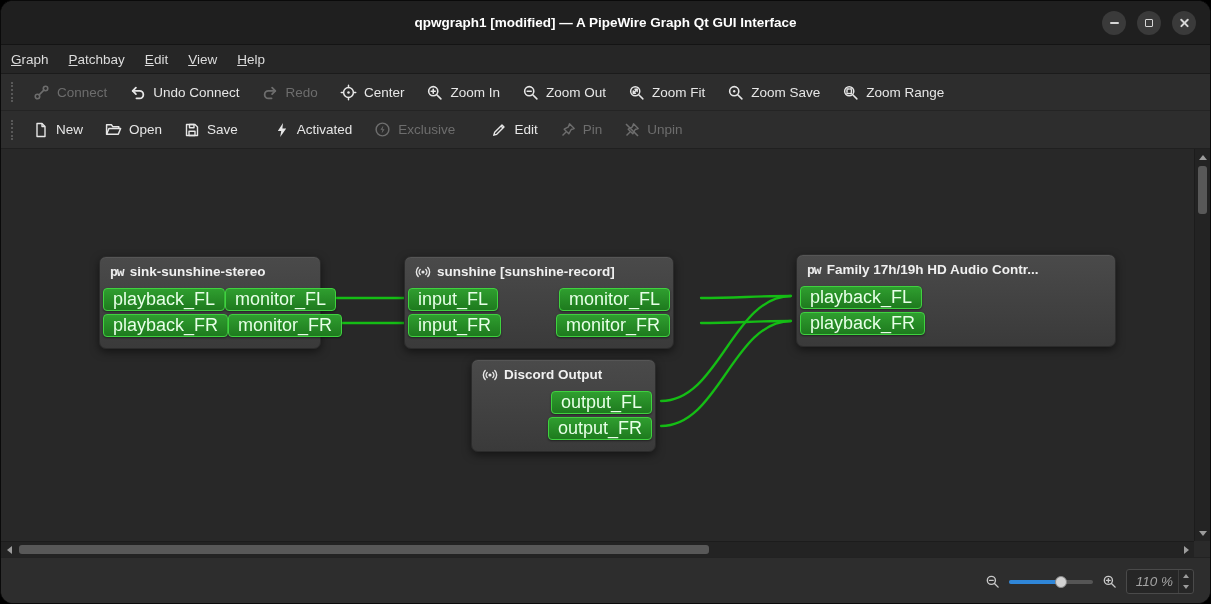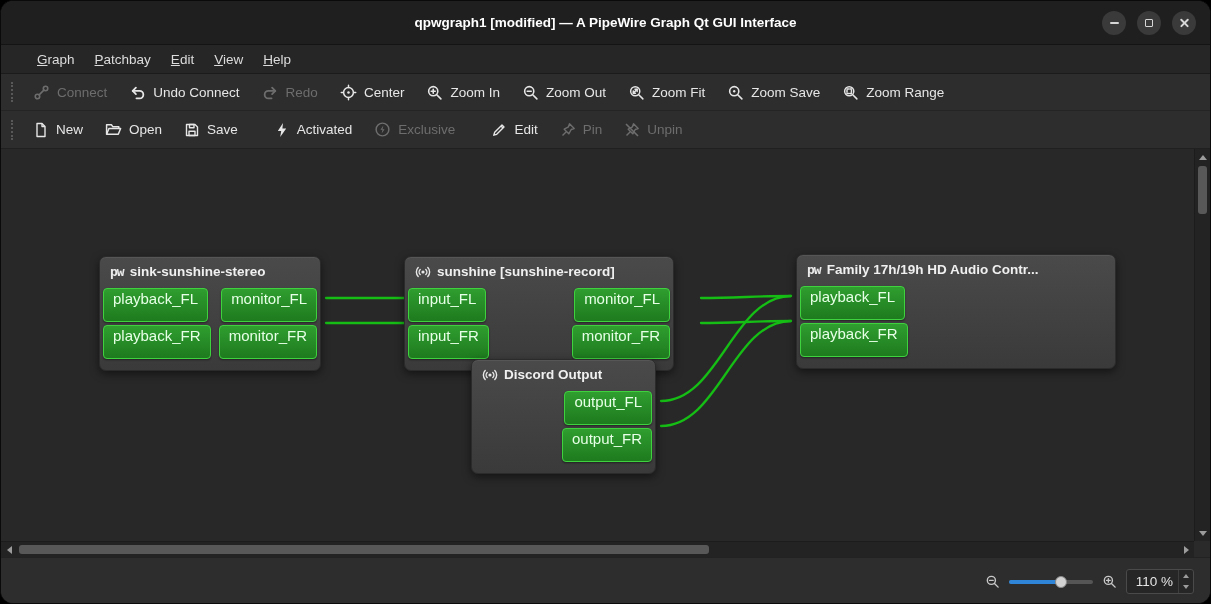--- a/index.html
+++ b/index.html
@@ -24,21 +24,21 @@
   .glyph-close { position:relative; width:11px; height:11px; }
   .glyph-close::before, .glyph-close::after {
     content:""; position:absolute; left:0; top:4.5px; width:11px; height:1.8px; background:#d6d6d6; border-radius:1px;
   }
   .glyph-close::before { transform:rotate(45deg); }
   .glyph-close::after  { transform:rotate(-45deg); }
 
   
   .menubar {
     height:29px; background:#262626; border-bottom:1px solid #1b1b1b;
-    display:flex; align-items:center; padding-left:26px;
+    display:flex; align-items:center; padding-left:0;
   }
   .menu-item {
     display:inline-block; color:#dcdcdc; font-size:13.5px; padding:4px 10px; border-radius:3px;
   }
   .menu-item::first-letter { text-decoration:underline; }
 
   
   .toolbar {
     background:#2d2d2d; display:flex; align-items:center; padding-left:8px; gap:2px;
   }
@@ -79,23 +79,23 @@
   }
   .node-title {
     color:#f0f0f0; font-size:13.5px; font-weight:bold; line-height:18px;
     display:flex; align-items:center; gap:6px; margin:0 2px 7px 2px; white-space:nowrap; overflow:hidden;
   }
   .pw-glyph { font-family:"DejaVu Sans Mono", monospace; font-size:13px; font-weight:bold; letter-spacing:-1px; color:#eaeaea; }
   .node-ico { color:#e8e8e8; }
   .port-row { display:flex; justify-content:space-between; margin-bottom:3px; }
   .port-row.out-only { justify-content:flex-end; }
   .port {
-    font-size:15px; line-height:16px; color:#e7ffe7;
+    font-size:18px; line-height:16px; color:#e7ffe7;
     background:linear-gradient(#2f9e2f, #1e7a1e);
-    border:1px solid #3fd23f; border-radius:4px; padding:2px 9px 14px;
+    border:1px solid #3fd23f; border-radius:4px; padding:2px 9px 3px;
     box-shadow:0 1px 2px rgba(0,0,0,.45); white-space:nowrap; cursor:default;
   }
   .port.in  { margin-left:-5px; }
   .port.out { margin-right:-5px; }
 
   
   .vscroll {
     position:absolute; top:0; right:0; bottom:16px; width:16px;
     background:#232323; border-left:1px solid #1c1c1c;
   }
@@ -120,21 +120,21 @@
   }
   .mini-zoom { color:#c8c8c8; display:block; }
   .slider { position:relative; width:84px; height:16px; }
   .slider-track { position:absolute; left:0; right:0; top:6px; height:4px; background:#555; border-radius:2px; }
   .slider-fill  { position:absolute; left:0; top:6px; height:4px; background:#2f86d8; border-radius:2px; width:62%; }
   .slider-handle{ position:absolute; top:2px; width:12px; height:12px; left:calc(62% - 6px); background:#d2d2d2; border:1px solid #8a8a8a; border-radius:6px; }
   .spinbox {
     display:flex; align-items:stretch; width:68px; height:25px;
     background:#262626; border:1px solid #4a4a4a; border-radius:3px; overflow:hidden;
   }
-  .spin-value { flex:1; color:#e5e5e5; font-size:13.5px; display:flex; align-items:center; justify-content:flex-end; padding-right:5px; }
+  .spin-value { flex:1; color:#a3a3a3; font-size:13.5px; display:flex; align-items:center; justify-content:flex-end; padding-right:5px;font-style:italic; }
   .spin-arrows { width:15px; display:flex; flex-direction:column; border-left:1px solid #3d3d3d; }
   .spin-arrows > div { flex:1; display:flex; align-items:center; justify-content:center; }
   .spin-arrows .tri.up   { border-left-width:3.5px; border-right-width:3.5px; border-bottom-width:4.5px; }
   .spin-arrows .tri.down { border-left-width:3.5px; border-right-width:3.5px; border-top-width:4.5px; }
 </style>
 </head>
 <body>
 
 <div class="window">
 

